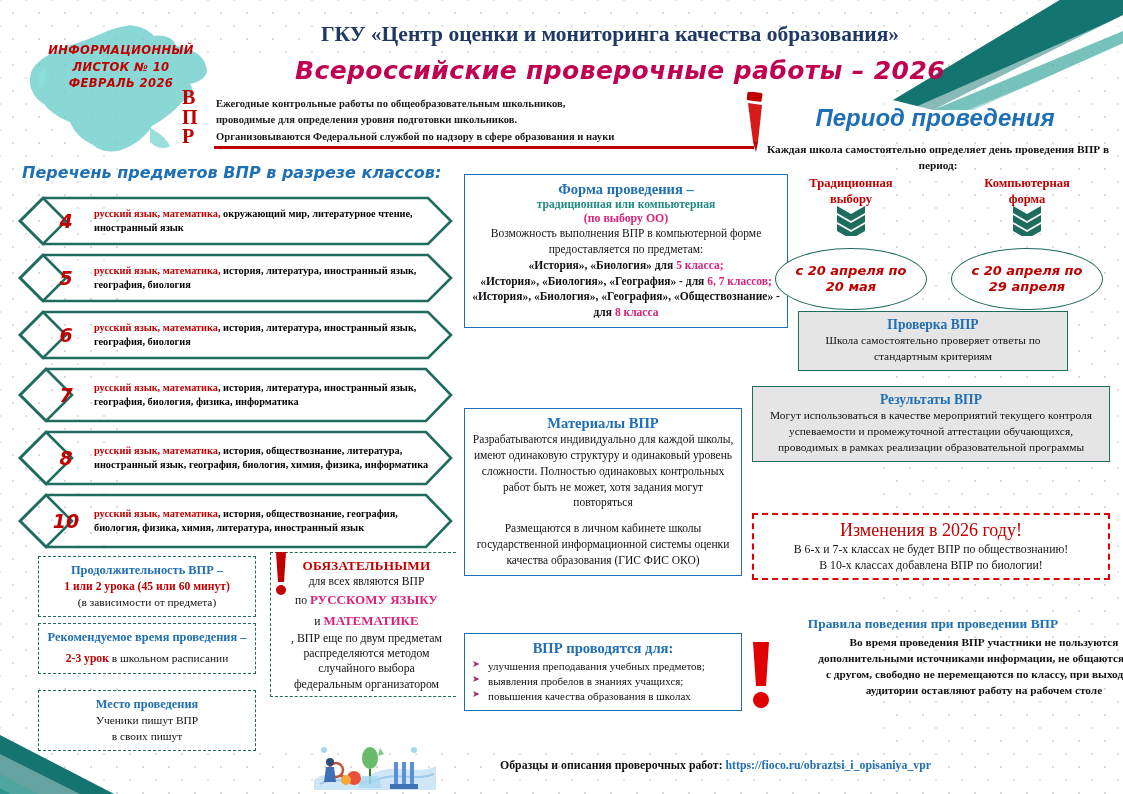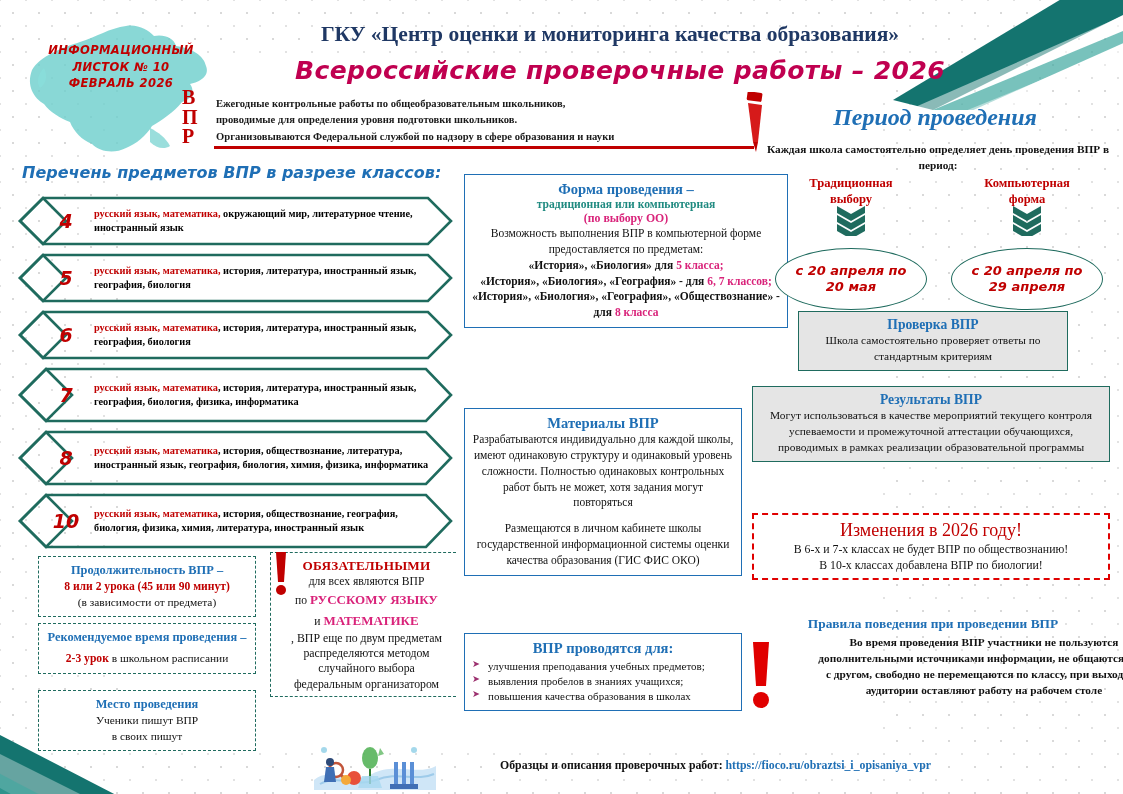--- a/index.html
+++ b/index.html
@@ -127,21 +127,21 @@
   }
   .bullet-list li:before {
     content: "\27A4"; position: absolute; left: 0; top: -1px;
     color: #9b2f6e; font-size: 9.5px;
   }
 
   
   #period-title {
     position: absolute; left: 760px; top: 104px; width: 350px; z-index: 6;
     text-align: center; color: #1f6fb5; font-size: 24px;
-    font-family: Liberation Serif, serif; font-style: italic; font-weight: bold;
+    font-family: Liberation Sans, sans-serif; font-style: italic; font-weight: bold;
   }
   #period-sub {
     position: absolute; left: 762px; top: 142px; width: 352px; z-index: 6;
     text-align: center; font-size: 11.3px; font-weight: bold; color: #111; line-height: 1.38;
   }
   .form-label {
     position: absolute; z-index: 6; text-align: center; width: 150px;
     color: #c00000; font-size: 12.6px; font-weight: bold; line-height: 1.25;
   }
   .chev-group { position: absolute; z-index: 6; }
@@ -298,21 +298,21 @@
     <path d="M28 2 L54 28 L28 54 L2 28 Z" fill="none" stroke="#1f6b5e" stroke-width="2.6"></path>
   </svg>
   <div class="grade-num">10</div>
   <div class="grade-subjects">
     <span class="hi">русский язык, математика</span><span>, история, обществознание, география, биология, физика, химия, литература, иностранный язык</span>
   </div>
 </div>
 
 <div class="dash-box" style="top:556px;width:218px">
   <div class="dash-title">Продолжительность ВПР –</div>
-  <div class="dash-red">8 или 2 урока (45 или 90 минут)</div>
+  <div class="dash-red">1 или 2 урока (45 или 60 минут)</div>
   <div class="dash-body">(в зависимости от предмета)</div>
 </div>
 
 <div class="dash-box" style="top:623px;width:218px">
   <div class="dash-title">Рекомендуемое время проведения –</div>
   <div>
     <span class="dash-red">2-3 урок</span><span class="dash-body"> в школьном расписании</span>
   </div>
 </div>
 

